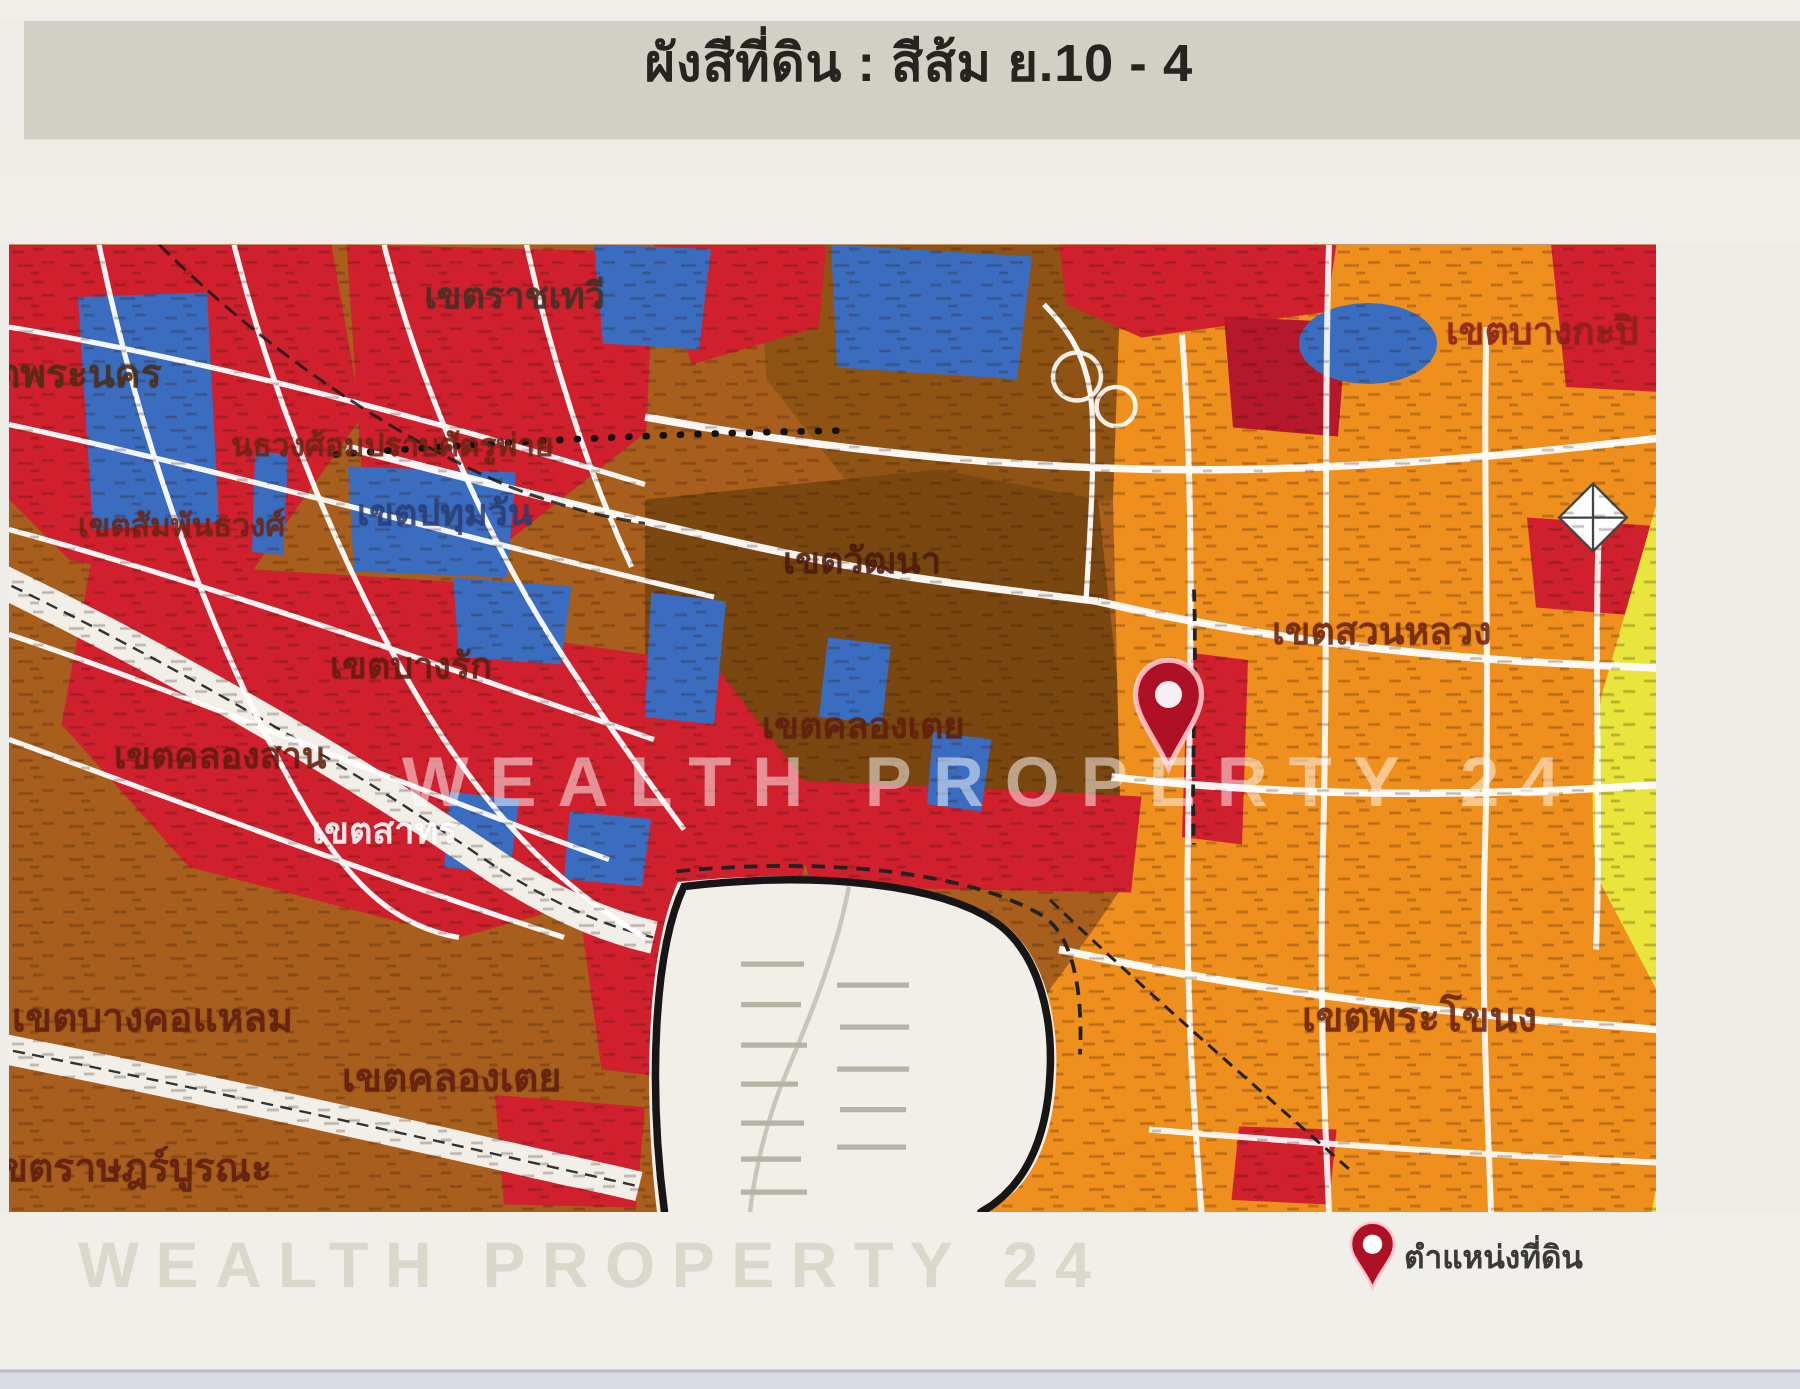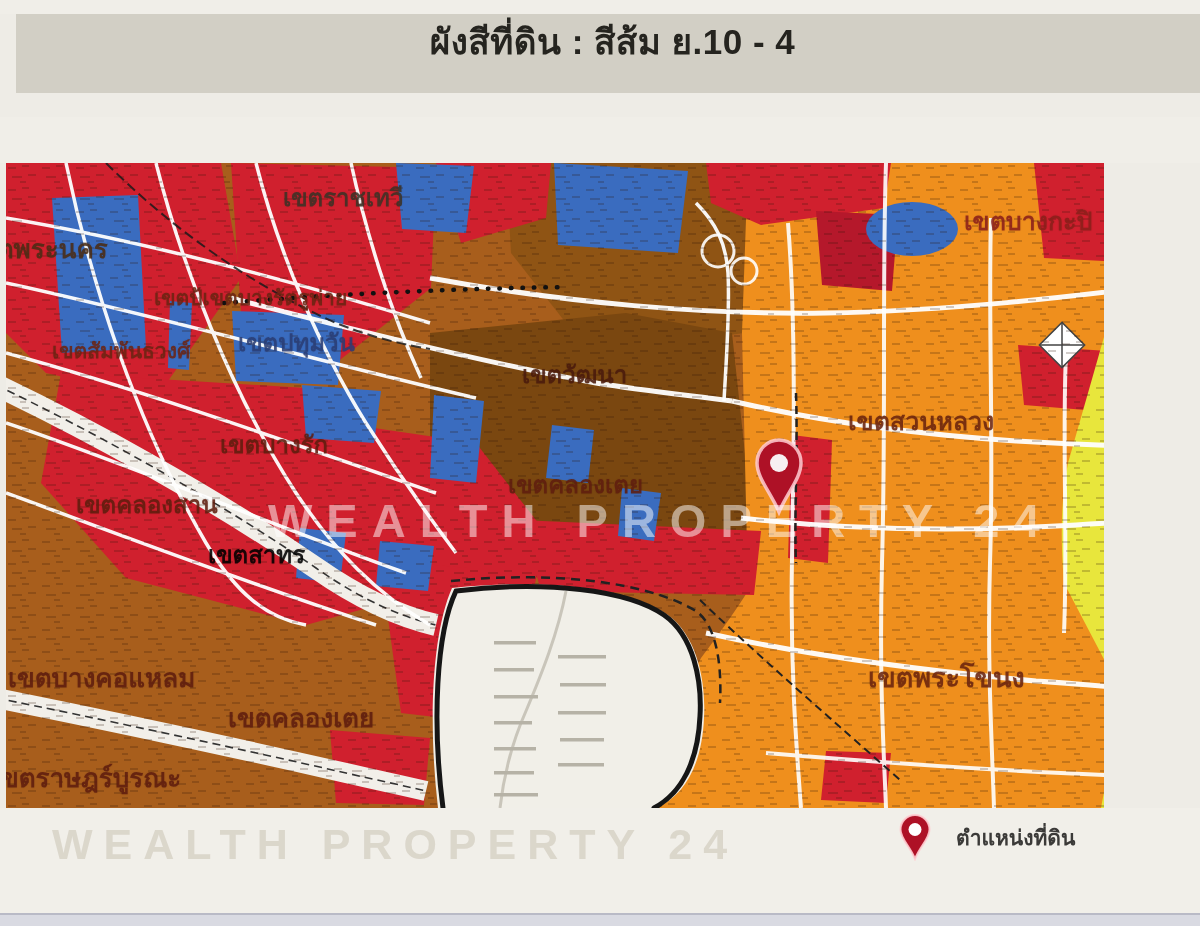--- a/index.html
+++ b/index.html
@@ -12,21 +12,21 @@
   .gap-strip{position:absolute;left:0;top:117px;width:1200px;height:46px;background:#f0eee8;}
   .map-frame{position:absolute;left:6px;top:163px;width:1098px;height:645px;overflow:hidden;background:#a85e1c;}
   .map-frame svg{position:absolute;left:0;top:0;}
   .dlab{position:absolute;font-weight:bold;white-space:nowrap;opacity:.88;
         text-shadow:0 0 2px rgba(0,0,0,.15);line-height:1;}
   .wm-map{position:absolute;left:262px;top:330px;font-size:47px;font-weight:bold;
           color:rgba(255,255,255,.5);letter-spacing:14px;white-space:nowrap;}
   .bottom-strip{position:absolute;left:0;top:808px;width:1200px;height:105px;background:#f1efe9;}
   .wm-bottom{position:absolute;left:52px;top:12px;font-size:43px;font-weight:bold;
              color:rgba(208,202,188,.65);letter-spacing:11px;white-space:nowrap;}
-  .legend{position:absolute;left:898px;top:5px;display:flex;align-items:center;gap:24px;}
+  .legend{position:absolute;left:898px;top:5px;display:flex;align-items:center;gap:4px;}
   .legend-label{font-size:21px;font-weight:bold;color:#3b3a38;}
   .footer-strip{position:absolute;left:0;top:913px;width:1200px;height:13px;background:#d9dae2;
                 border-top:2px solid #b9bac6;box-sizing:border-box;}
 </style>
 </head>
 <body>
 
 <div class="top-strip"></div>
 
 <div class="title-band">
@@ -148,26 +148,26 @@
     </g>
 
     <g>
       <path d="M773,277 C761,277 751,287 751,300 C751,315 765,330 773,349 C781,330 795,315 795,300 C795,287 785,277 773,277 Z" fill="#ae1126" stroke="rgba(255,205,210,0.85)" stroke-width="3.5"></path>
       <circle cx="773" cy="300" r="9" fill="#f7eff1"></circle>
     </g>
   </svg>
 
   <span class="dlab" style="left:277px;top:23px;font-size:24px;color:#3c3226;">เขตราชเทวี</span>
   <span class="dlab" style="left:-36px;top:73px;font-size:26px;color:#4a2c14;">เขตพระนคร</span>
-  <span class="dlab" style="left:148px;top:124px;font-size:21px;color:#6b2412;">เขตป้เขตบางรัตรูพ่าย</span>
+  <span class="dlab" style="left:148px;top:124px;font-size:21px;color:#6b2412;">นธวงศ้อมปราบศัตรูพ่าย</span>
   <span class="dlab" style="left:46px;top:177px;font-size:21px;color:#6b2412;">เขตสัมพันธวงศ์</span>
   <span class="dlab" style="left:232px;top:168px;font-size:24px;color:#2a3d74;">เขตปทุมวัน</span>
   <span class="dlab" style="left:214px;top:270px;font-size:24px;color:#5f1d0e;">เขตบางรัก</span>
   <span class="dlab" style="left:46px;top:330px;font-size:24px;color:#5f1d0e;margin-left:24px;">เขตคลองสาน</span>
-  <span class="dlab" style="left:202px;top:380px;font-size:24px;color:#000000;">เขตสาทร</span>
+  <span class="dlab" style="left:202px;top:380px;font-size:24px;color:#ffffff;">เขตสาทร</span>
   <span class="dlab" style="left:516px;top:200px;font-size:24px;color:#4a1a0c;text-align:right;">เขตวัฒนา</span>
   <span class="dlab" style="left:502px;top:310px;font-size:24px;color:#5f1d0e;">เขตคลองเตย</span>
   <span class="dlab" style="left:842px;top:246px;font-size:25px;color:#6b240e;">เขตสวนหลวง</span>
   <span class="dlab" style="left:958px;top:46px;font-size:25px;color:#8a1f1a;">เขตบางกะปิ</span>
   <span class="dlab" style="left:2px;top:502px;font-size:26px;color:#5f1d0e;">เขตบางคอแหลม</span>
   <span class="dlab" style="left:222px;top:542px;font-size:26px;color:#5f1d0e;">เขตคลองเตย</span>
   <span class="dlab" style="left:-14px;top:602px;font-size:26px;color:#5f1d0e;">เขตราษฎร์บูรณะ</span>
   <span class="dlab" style="left:862px;top:502px;font-size:27px;color:#6b240e;">เขตพระโขนง</span>
 
   <div class="wm-map">WEALTH PROPERTY 24</div>

